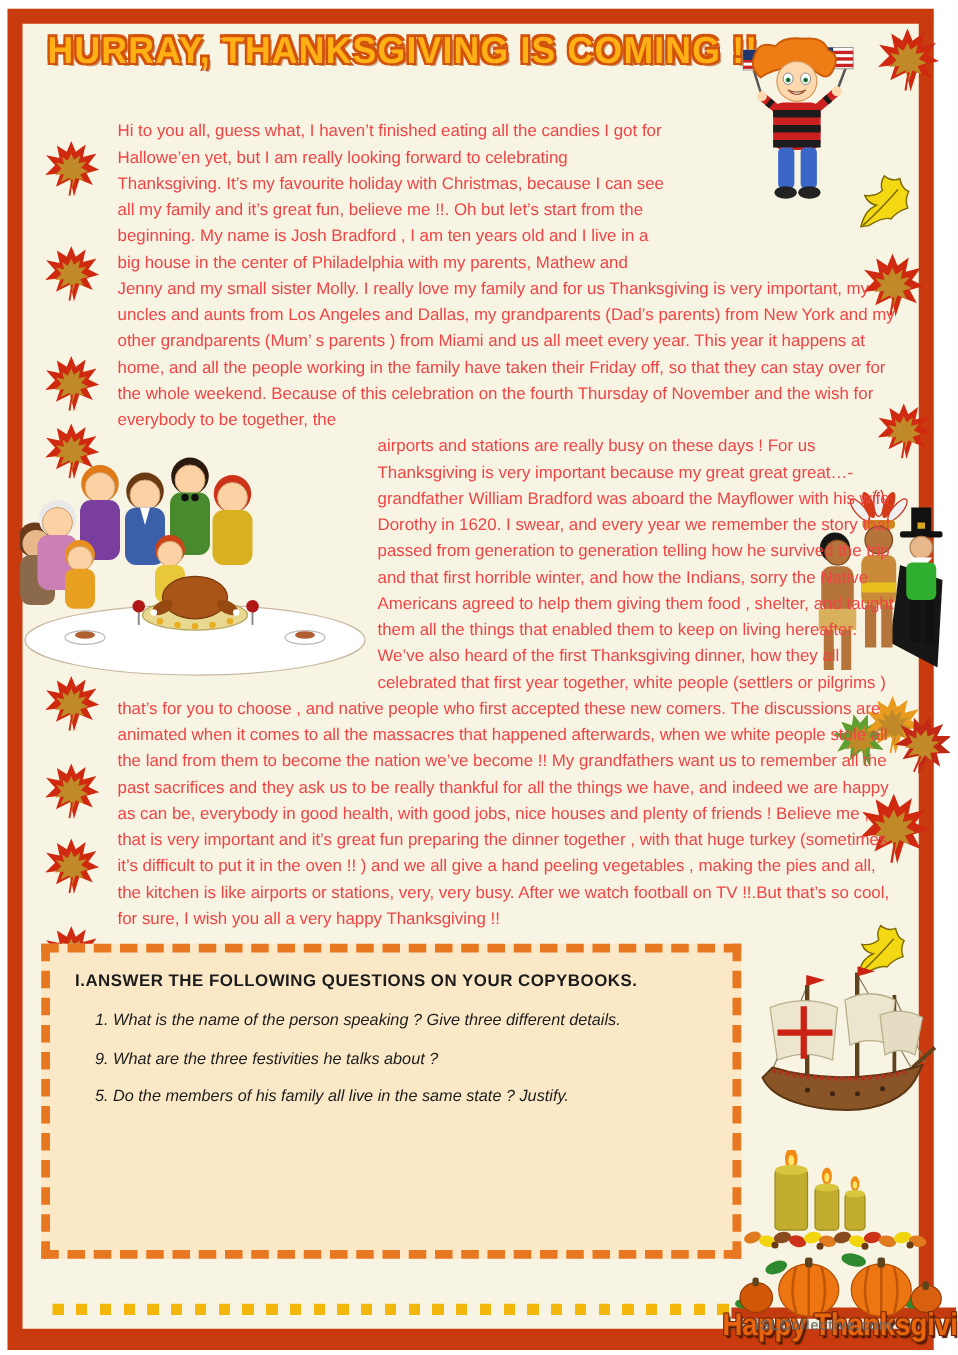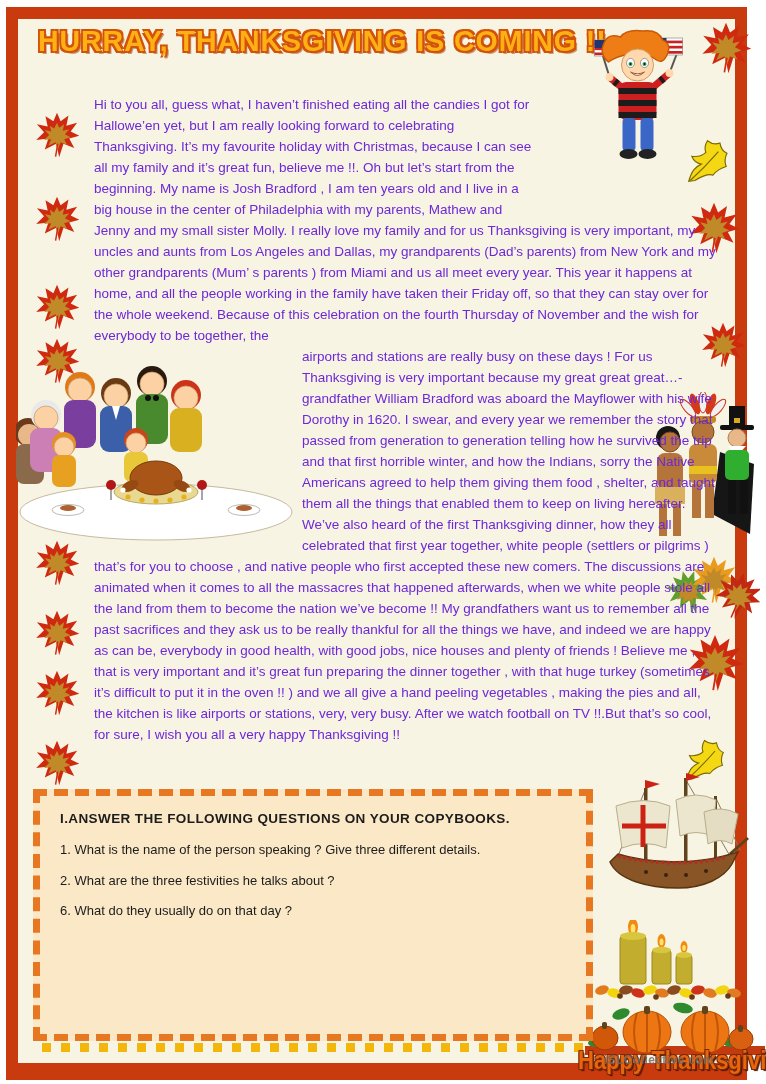--- a/index.html
+++ b/index.html
@@ -5,29 +5,29 @@
   html,body{margin:0;padding:0;background:#ffffff;}
   .page{position:relative;width:766px;height:1084px;background:#ffffff;overflow:hidden;
         font-family:"Liberation Sans","DejaVu Sans",sans-serif;}
   .frame{position:absolute;left:6px;top:7px;width:741px;height:1073px;box-sizing:border-box;
          background:#f8f4e4;border:12px solid #c93a0e;border-bottom-width:17px;}
   .title{position:absolute;left:38px;top:24px;width:552px;white-space:nowrap;
          font-weight:bold;font-size:30px;letter-spacing:1px;color:#ffb014;
          transform:scaleX(.95);transform-origin:left top;
          text-shadow:-2px -2px 0 #d3520a,2px -2px 0 #d3520a,-2px 2px 0 #d3520a,2px 2px 0 #d3520a,3px 3px 0 rgba(140,55,0,.45);}
   .passage{position:absolute;left:94px;top:94px;width:624px;height:702px;overflow:hidden;
-           color:#6d28d9;font-size:13.5px;line-height:21px;}
+           color:#ef4444;font-size:13.5px;line-height:21px;}
   .passage p{margin:0;}
   .shim-boy{float:right;width:186px;height:112px;}
   .shim-family{float:left;width:208px;height:200px;}
   .deco{position:absolute;}
-  .qbox{position:absolute;left:33px;top:789px;width:560px;height:252px;box-sizing:border-box;
+  .qbox{position:absolute;left:33px;top:755px;width:560px;height:252px;box-sizing:border-box;
         background:#fbe8c7;border:7px dashed #e87722;padding:15px 20px 8px 20px;color:#1c1c1c;}
   .qbox h2{margin:0 0 16px 0;font-size:13.5px;letter-spacing:.4px;}
-  .qbox ul{margin:0;padding:0;list-style:none;}
+  .qbox ul{margin:16px;padding:0;list-style:none;font-style:italic;}
   .qbox li{font-size:13px;margin-bottom:15.5px;}
   .ydash{position:absolute;left:42px;top:1043px;width:546px;height:9px;
          background:repeating-linear-gradient(90deg,#f3b70c 0 9px,transparent 9px 19px);}
   .happy{position:absolute;left:578px;top:1046px;white-space:nowrap;font-weight:bold;font-size:25px;
          color:#e8650d;transform:scaleX(.88);transform-origin:left top;
          text-shadow:-1px -1px 0 #7a2a06,1px -1px 0 #7a2a06,-1px 1px 0 #7a2a06,1px 1px 0 #7a2a06,2px 2px 1px #4a1702;}
   .watermark{position:absolute;left:604px;top:1053px;font-weight:bold;font-size:12px;
              color:rgba(105,105,105,.82);letter-spacing:.4px;white-space:nowrap;}
   svg{display:block;}
 </style>
@@ -310,21 +310,21 @@
   <div class="passage">
     <p><span class="shim-boy"></span><span>Hi to you all, guess what, I haven’t finished eating all the candies I got for Hallowe’en yet, but I am really looking forward to celebrating Thanksgiving. It’s my favourite holiday with Christmas, because I can see all my family and it’s great fun, believe me !!. Oh but let’s start from the beginning. My name is Josh  Bradford , I am ten years old and I live in a big house in the center of Philadelphia  with my parents, Mathew  and Jenny and my small sister Molly. I really love my family and for us Thanksgiving is very important, my uncles and aunts from Los Angeles and Dallas, my grandparents (Dad’s parents) from New York and my other grandparents (Mum’ s parents ) from Miami and us all meet every year. This year it happens at home, and all the people working in the family have taken their Friday off, so that they can stay over for the whole weekend. Because of this celebration on the fourth Thursday of November and the wish for everybody to be together, the</span></p>
     <p><span class="shim-family"></span><span>airports and stations are really busy on these days ! For us Thanksgiving is very important because my great great great…- grandfather William Bradford was aboard the Mayflower with his wife Dorothy in 1620. I swear, and every year we remember the story that passed from generation to generation  telling how he survived the trip and that first horrible winter, and how the Indians, sorry the Native Americans   agreed to help them giving them food  , shelter, and taught</span></p>
     <p><span>them all the things that enabled them to keep on living hereafter. We’ve also heard of the first Thanksgiving dinner, how they  all celebrated that first  year together, white people  (settlers or pilgrims ) that’s for you to choose , and native  people who first accepted these new comers. The discussions are animated when it comes to all the massacres that happened afterwards, when we white people stole all the land from them to become the nation we’ve become !! My grandfathers want us to remember all the past sacrifices and they ask us to be really thankful for all the things we have, and indeed we are happy as can be, everybody in good health, with good jobs, nice houses and plenty of friends ! Believe me , that is very important and it’s great fun  preparing the dinner together , with that huge turkey (sometimes it’s difficult to put it in the oven !! ) and we all give a hand  peeling vegetables ,  making the pies and all, the kitchen is  like  airports or stations, very, very busy. After we watch football on TV !!.But that’s so cool, for sure, I wish you all a very happy Thanksgiving !!</span></p>
   </div>
 
   <div class="qbox">
     <h2>I.ANSWER THE FOLLOWING QUESTIONS ON YOUR COPYBOOKS.</h2>
     <ul>
       <li>1. What is the name of the person speaking ? Give three different details.</li>
-      <li>2. What are the three  festivities he talks about ?</li>
-      <li>6. What do they usually do on that day ?</li>
+      <li>9. What are the three  festivities he talks about ?</li>
+      <li>5. Do the members of his family all live in the same state ? Justify.</li>
     </ul>
   </div>
   <div class="ydash"></div>
 
   <div class="happy">Happy Thanksgiving</div>
   <div class="watermark">iSLCollective.com</div>
 </div>
 
 </body></html>

